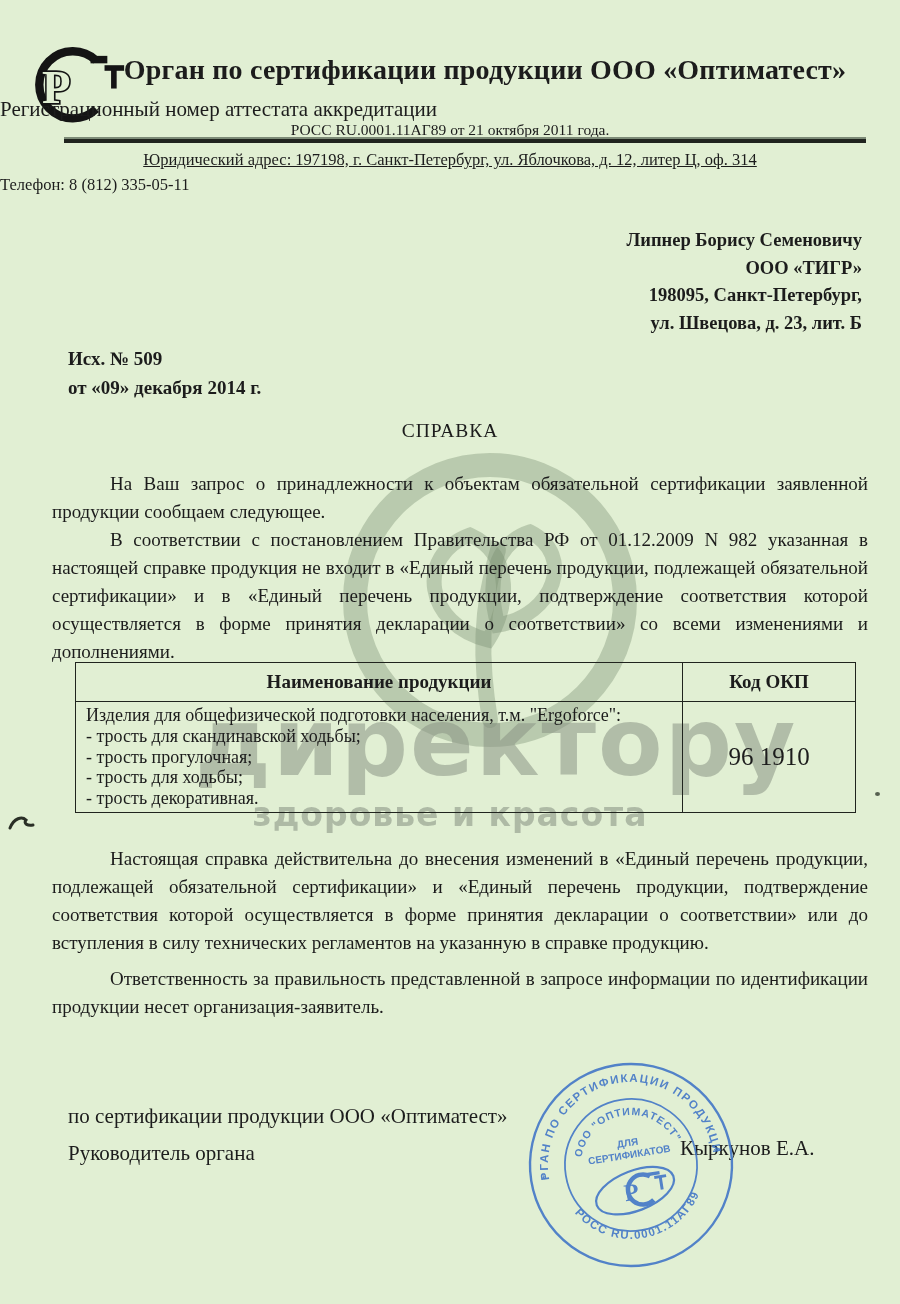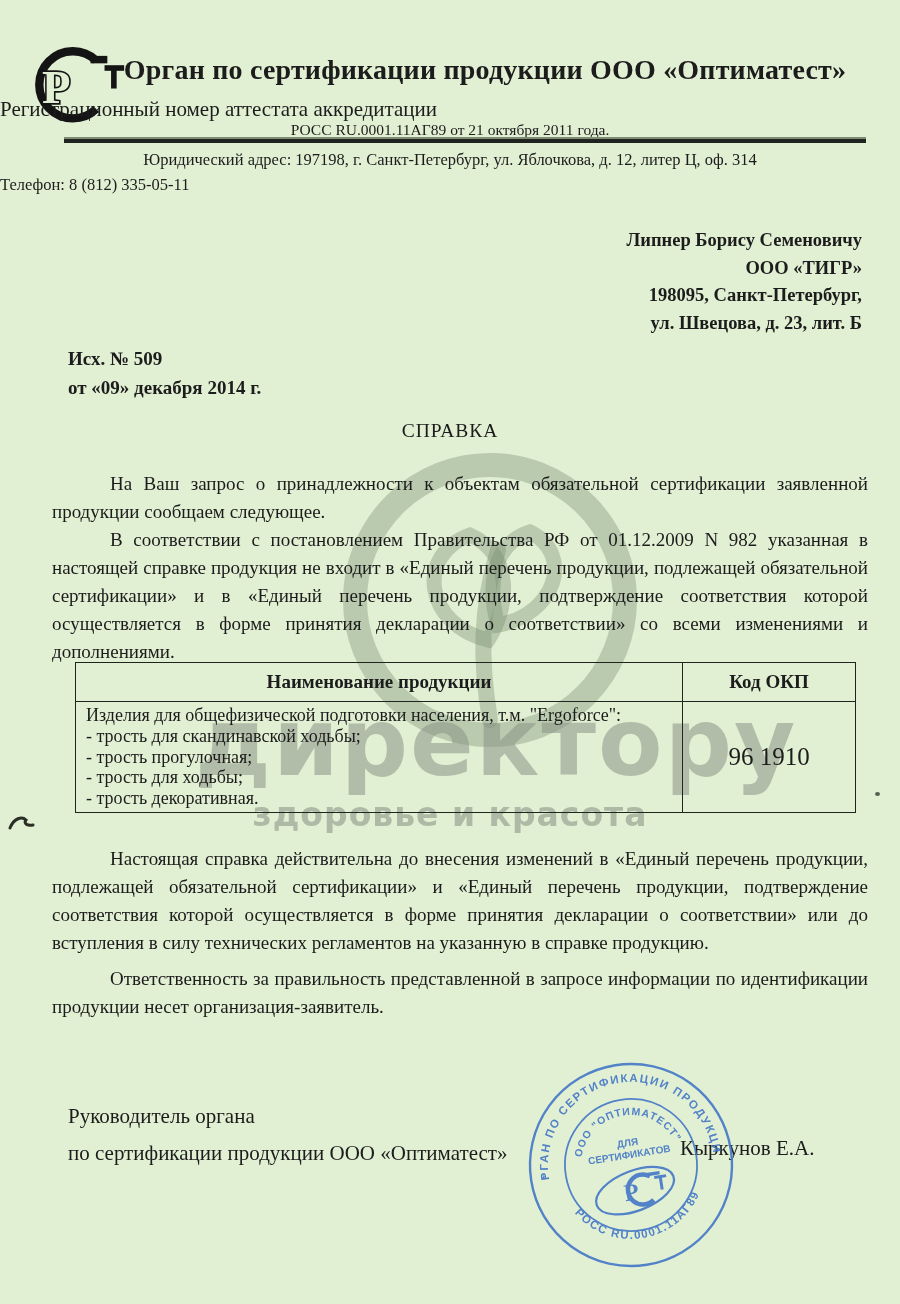--- a/index.html
+++ b/index.html
@@ -7,21 +7,21 @@
        font-family:"Liberation Serif", serif;color:#1c1c1c;position:relative;}
   .page{position:absolute;inset:0;}
 
   
   .org-title{position:absolute;left:100px;top:54px;width:770px;text-align:center;
              font-size:28px;font-weight:bold;letter-spacing:.2px;}
   .subtitle{position:absolute;left:0;top:97px;width:900px;text-align:left;font-size:21px;}
   .accr-num{position:absolute;left:0;top:121px;width:900px;text-align:center;font-size:15.5px;}
   .rule{position:absolute;left:64px;top:139px;width:802px;height:4px;background:#20241e;
         box-shadow:0 -2px 0 #7d8b77;}
-  .legal-address{position:absolute;left:0;top:150px;width:900px;text-align:center;font-size:16.5px;}
+  .legal-address{position:absolute;left:0;top:150px;width:900px;text-align:center;font-size:16.5px;text-decoration:underline;}
   .phone{position:absolute;left:0;top:175px;width:900px;text-align:left;font-size:16.5px;}
   .logo{position:absolute;left:14px;top:40px;}
 
   
   .addressee{position:absolute;right:38px;top:227px;text-align:right;font-weight:bold;
              font-size:18.5px;line-height:27.5px;}
   .ref-block{position:absolute;left:68px;top:344px;font-weight:bold;font-size:19px;line-height:29px;}
 
   
   .doc-title{position:absolute;left:0;top:420px;width:900px;text-align:center;
@@ -130,22 +130,22 @@
     <p>Настоящая справка действительна до внесения изменений в «Единый перечень продукции, подлежащей обязательной сертификации» и «Единый перечень продукции, подтверждение соответствия которой осуществляется в форме принятия декларации о соответствии» или до вступления в силу технических регламентов на указанную в справке продукцию.</p>
     <p>Ответственность за правильность представленной в запросе информации по идентификации продукции несет организация-заявитель.</p>
   </div>
 
   <svg class="pen-mark" width="36" height="30" viewBox="0 0 36 30">
     <path d="M 4,20 C 8,10 16,8 20,12 C 17,16 22,18 27,17" fill="none" stroke="#2a2f26" stroke-width="3" stroke-linecap="round"></path>
   </svg>
   <div class="dot-artifact"></div>
 
   <div class="sig-block">
+    <div>по сертификации продукции ООО «Оптиматест»</div>
     <div>Руководитель органа</div>
-    <div>по сертификации продукции ООО «Оптиматест»</div>
   </div>
   <div class="sig-name">Кыркунов Е.А.</div>
 
   <svg class="stamp" width="214" height="214" viewBox="0 0 214 214">
     <defs>
       <path id="arcOuterTop" d="M 24,107 A 83,83 0 1 1 190,107"></path>
       <path id="arcOuterBottom" d="M 33,107 A 74,74 0 0 0 181,107"></path>
       <path id="arcInnerTop" d="M 57,107 A 50,50 0 1 1 157,107"></path>
     </defs>
     <g fill="#4377c7" stroke="none" font-family="Liberation Sans, sans-serif">

